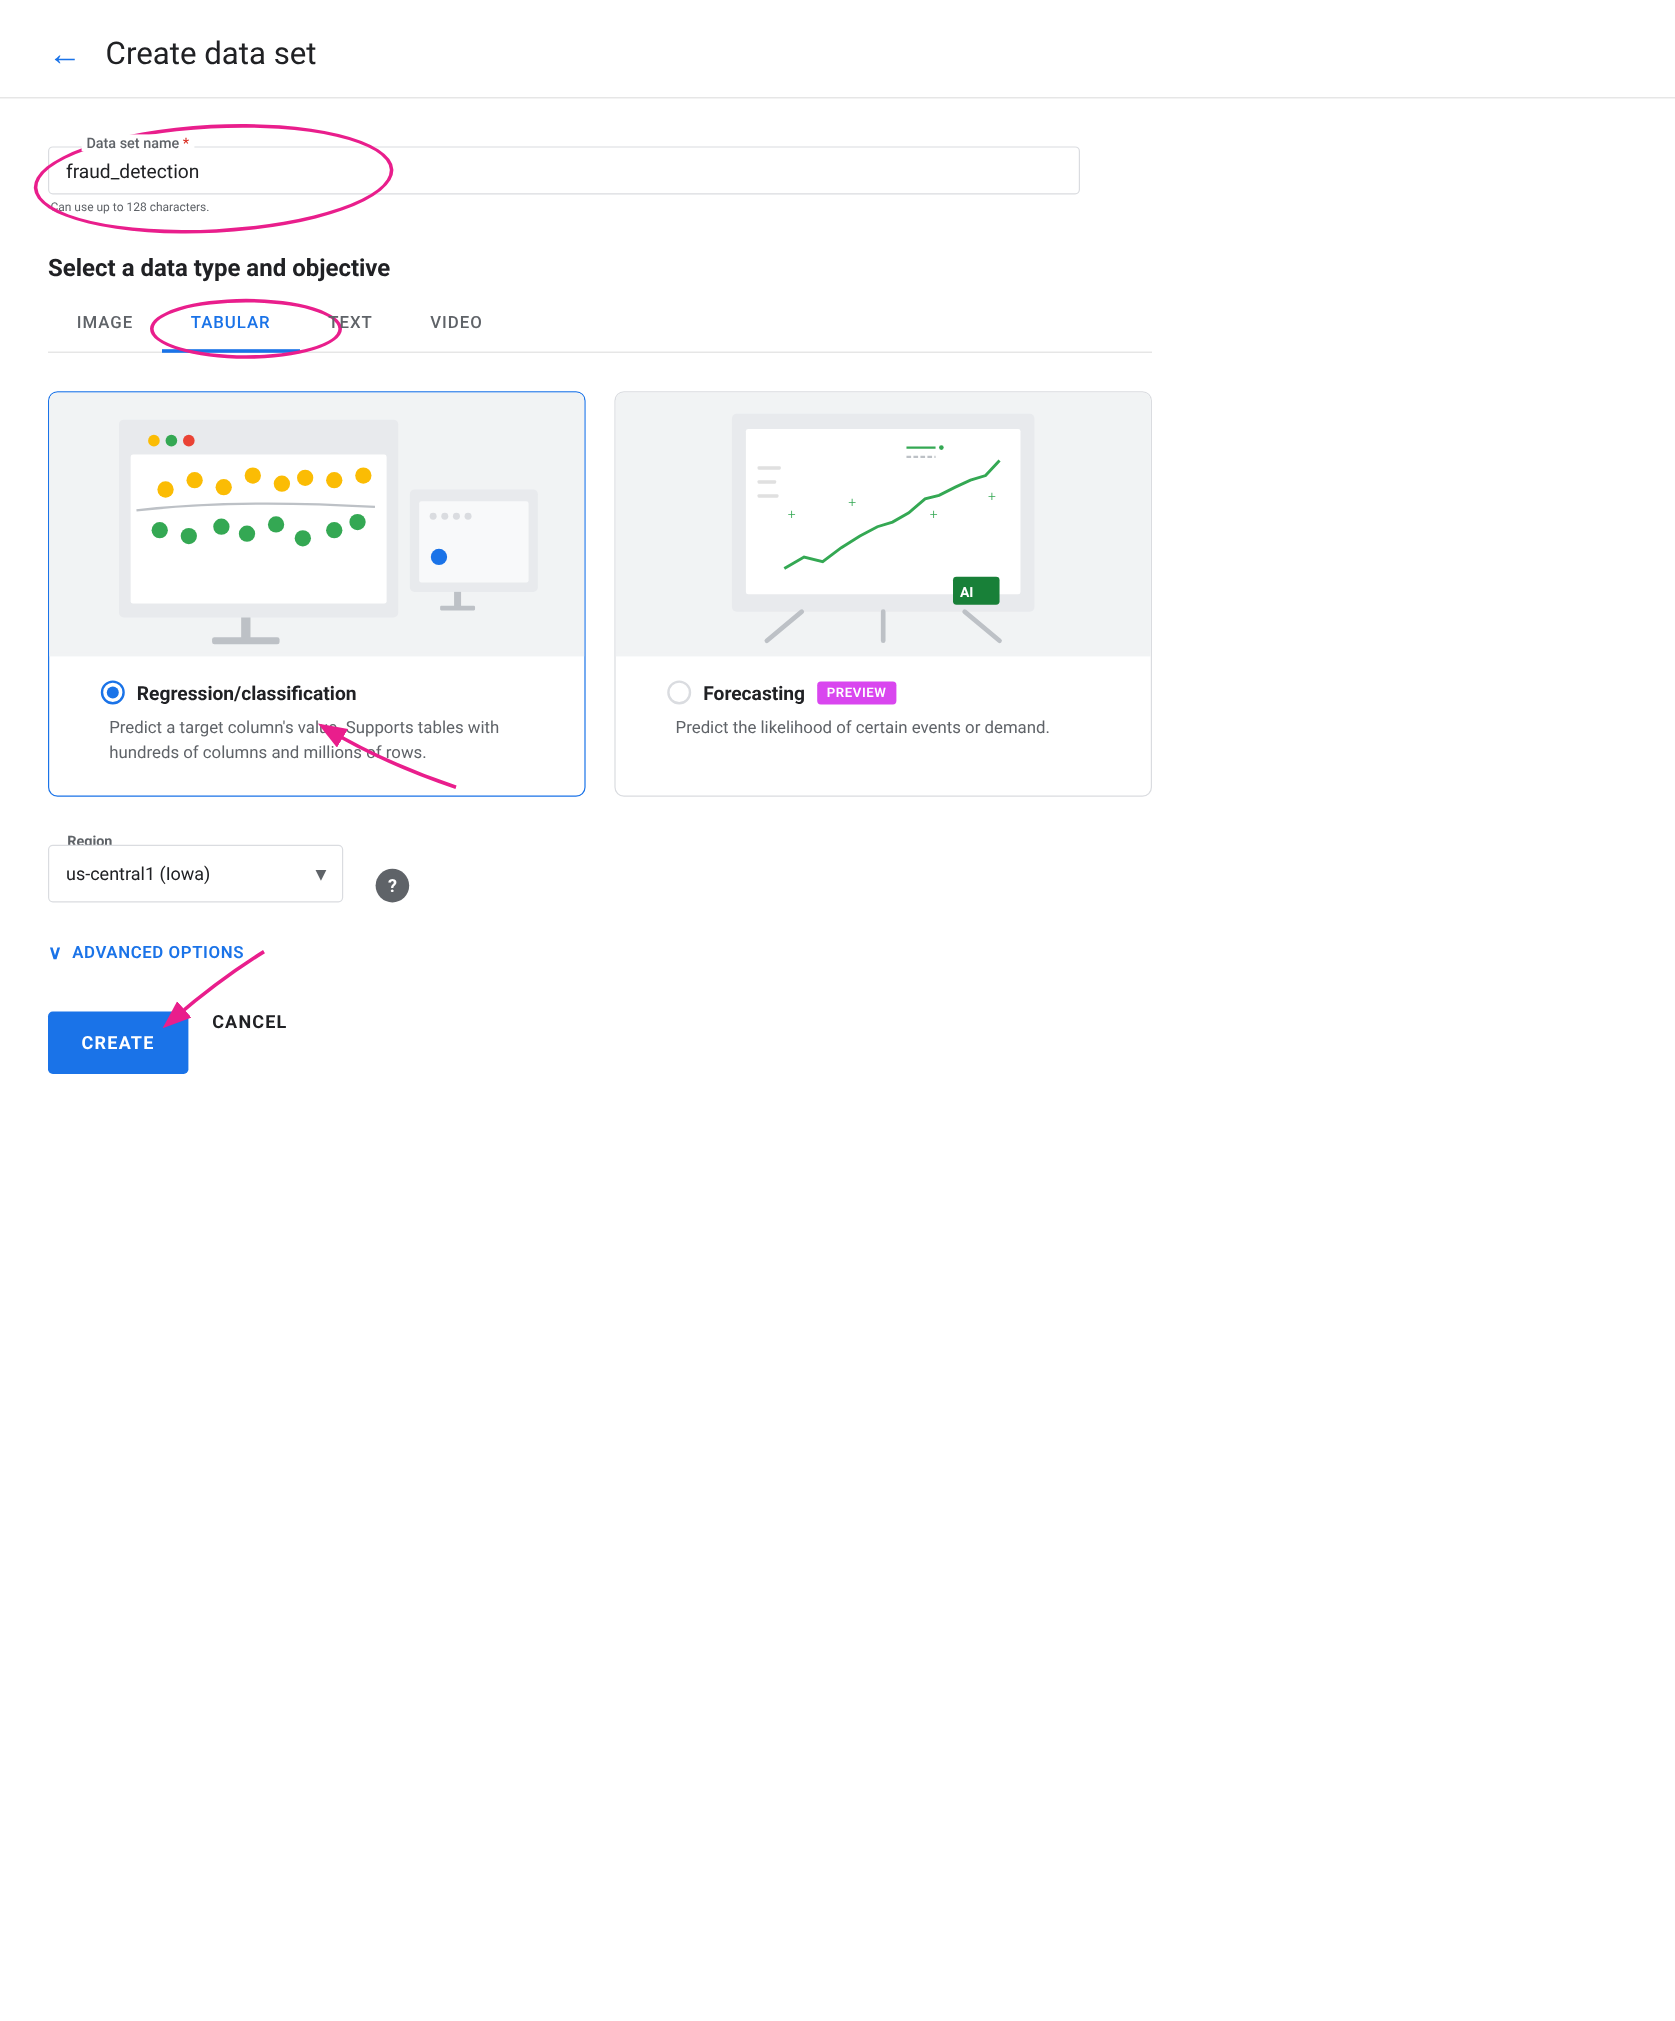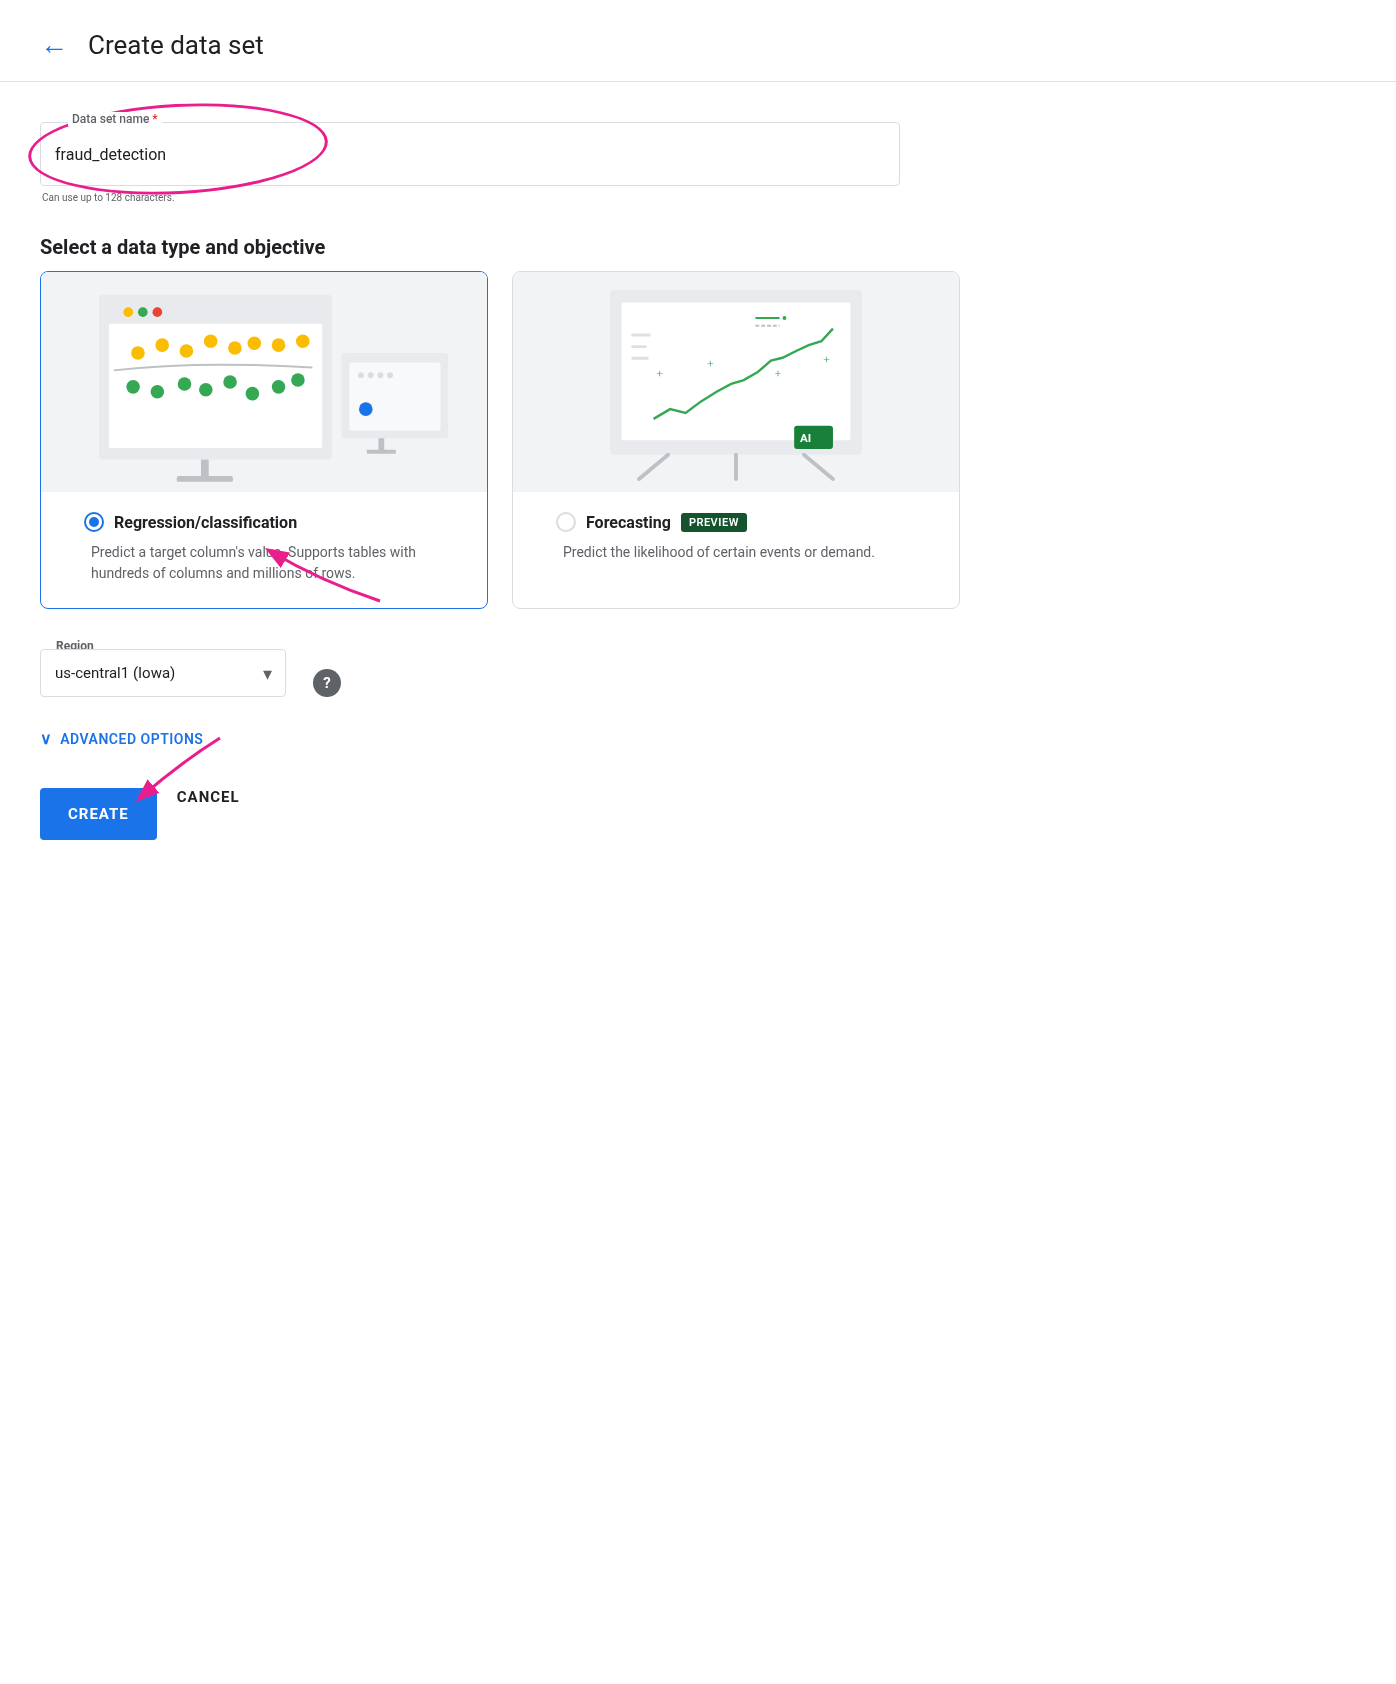--- a/index.html
+++ b/index.html
@@ -54,21 +54,21 @@
       color: #5f6368;
       font-weight: 500;
     }
 
     .field-label .required {
       color: #d93025;
     }
 
     .text-input {
       width: 860px;
-      height: 64px;
+      height: 40px;
       border: 1px solid #dadce0;
       border-radius: 4px;
       padding: 16px 14px;
       font-size: 16px;
       color: #202124;
       outline: none;
       font-family: inherit;
     }
 
     .field-hint {
@@ -213,21 +213,21 @@
     }
 
     .card-option-desc {
       font-size: 14px;
       color: #5f6368;
       line-height: 1.5;
       padding-left: 30px;
     }
 
     .preview-badge {
-      background: #14532d;
+      background: #d946ef;
       color: #fff;
       font-size: 11px;
       font-weight: 600;
       padding: 3px 8px;
       border-radius: 3px;
       letter-spacing: 0.5px;
     }
 
     .cards-wrapper {
       position: relative;
@@ -379,20 +379,35 @@
       <span class="required">*</span>
     </span>
     <input class="text-input" type="text" value="fraud_detection" style="">
     <div class="field-hint">Can use up to 128 characters.</div>
   </div>
 
   
   <h2 class="section-title">Select a data type and objective</h2>
 
   
+  <div class="tabs-container">
+    <div class="tab-item">
+      <span>IMAGE</span>
+    </div>
+    <div class="tab-item active" style="position:relative;">
+      <div class="tab-highlight-circle"></div>
+      <span>TABULAR</span>
+    </div>
+    <div class="tab-item">
+      <span>TEXT</span>
+    </div>
+    <div class="tab-item">
+      <span>VIDEO</span>
+    </div>
+  </div>
 
   
   <div class="cards-wrapper">
     <div class="cards-row">
 
       <div class="option-card selected">
         <div class="card-image">
 
           <svg class="scatter-illustration" viewBox="0 0 460 220" xmlns="http://www.w3.org/2000/svg">
 

